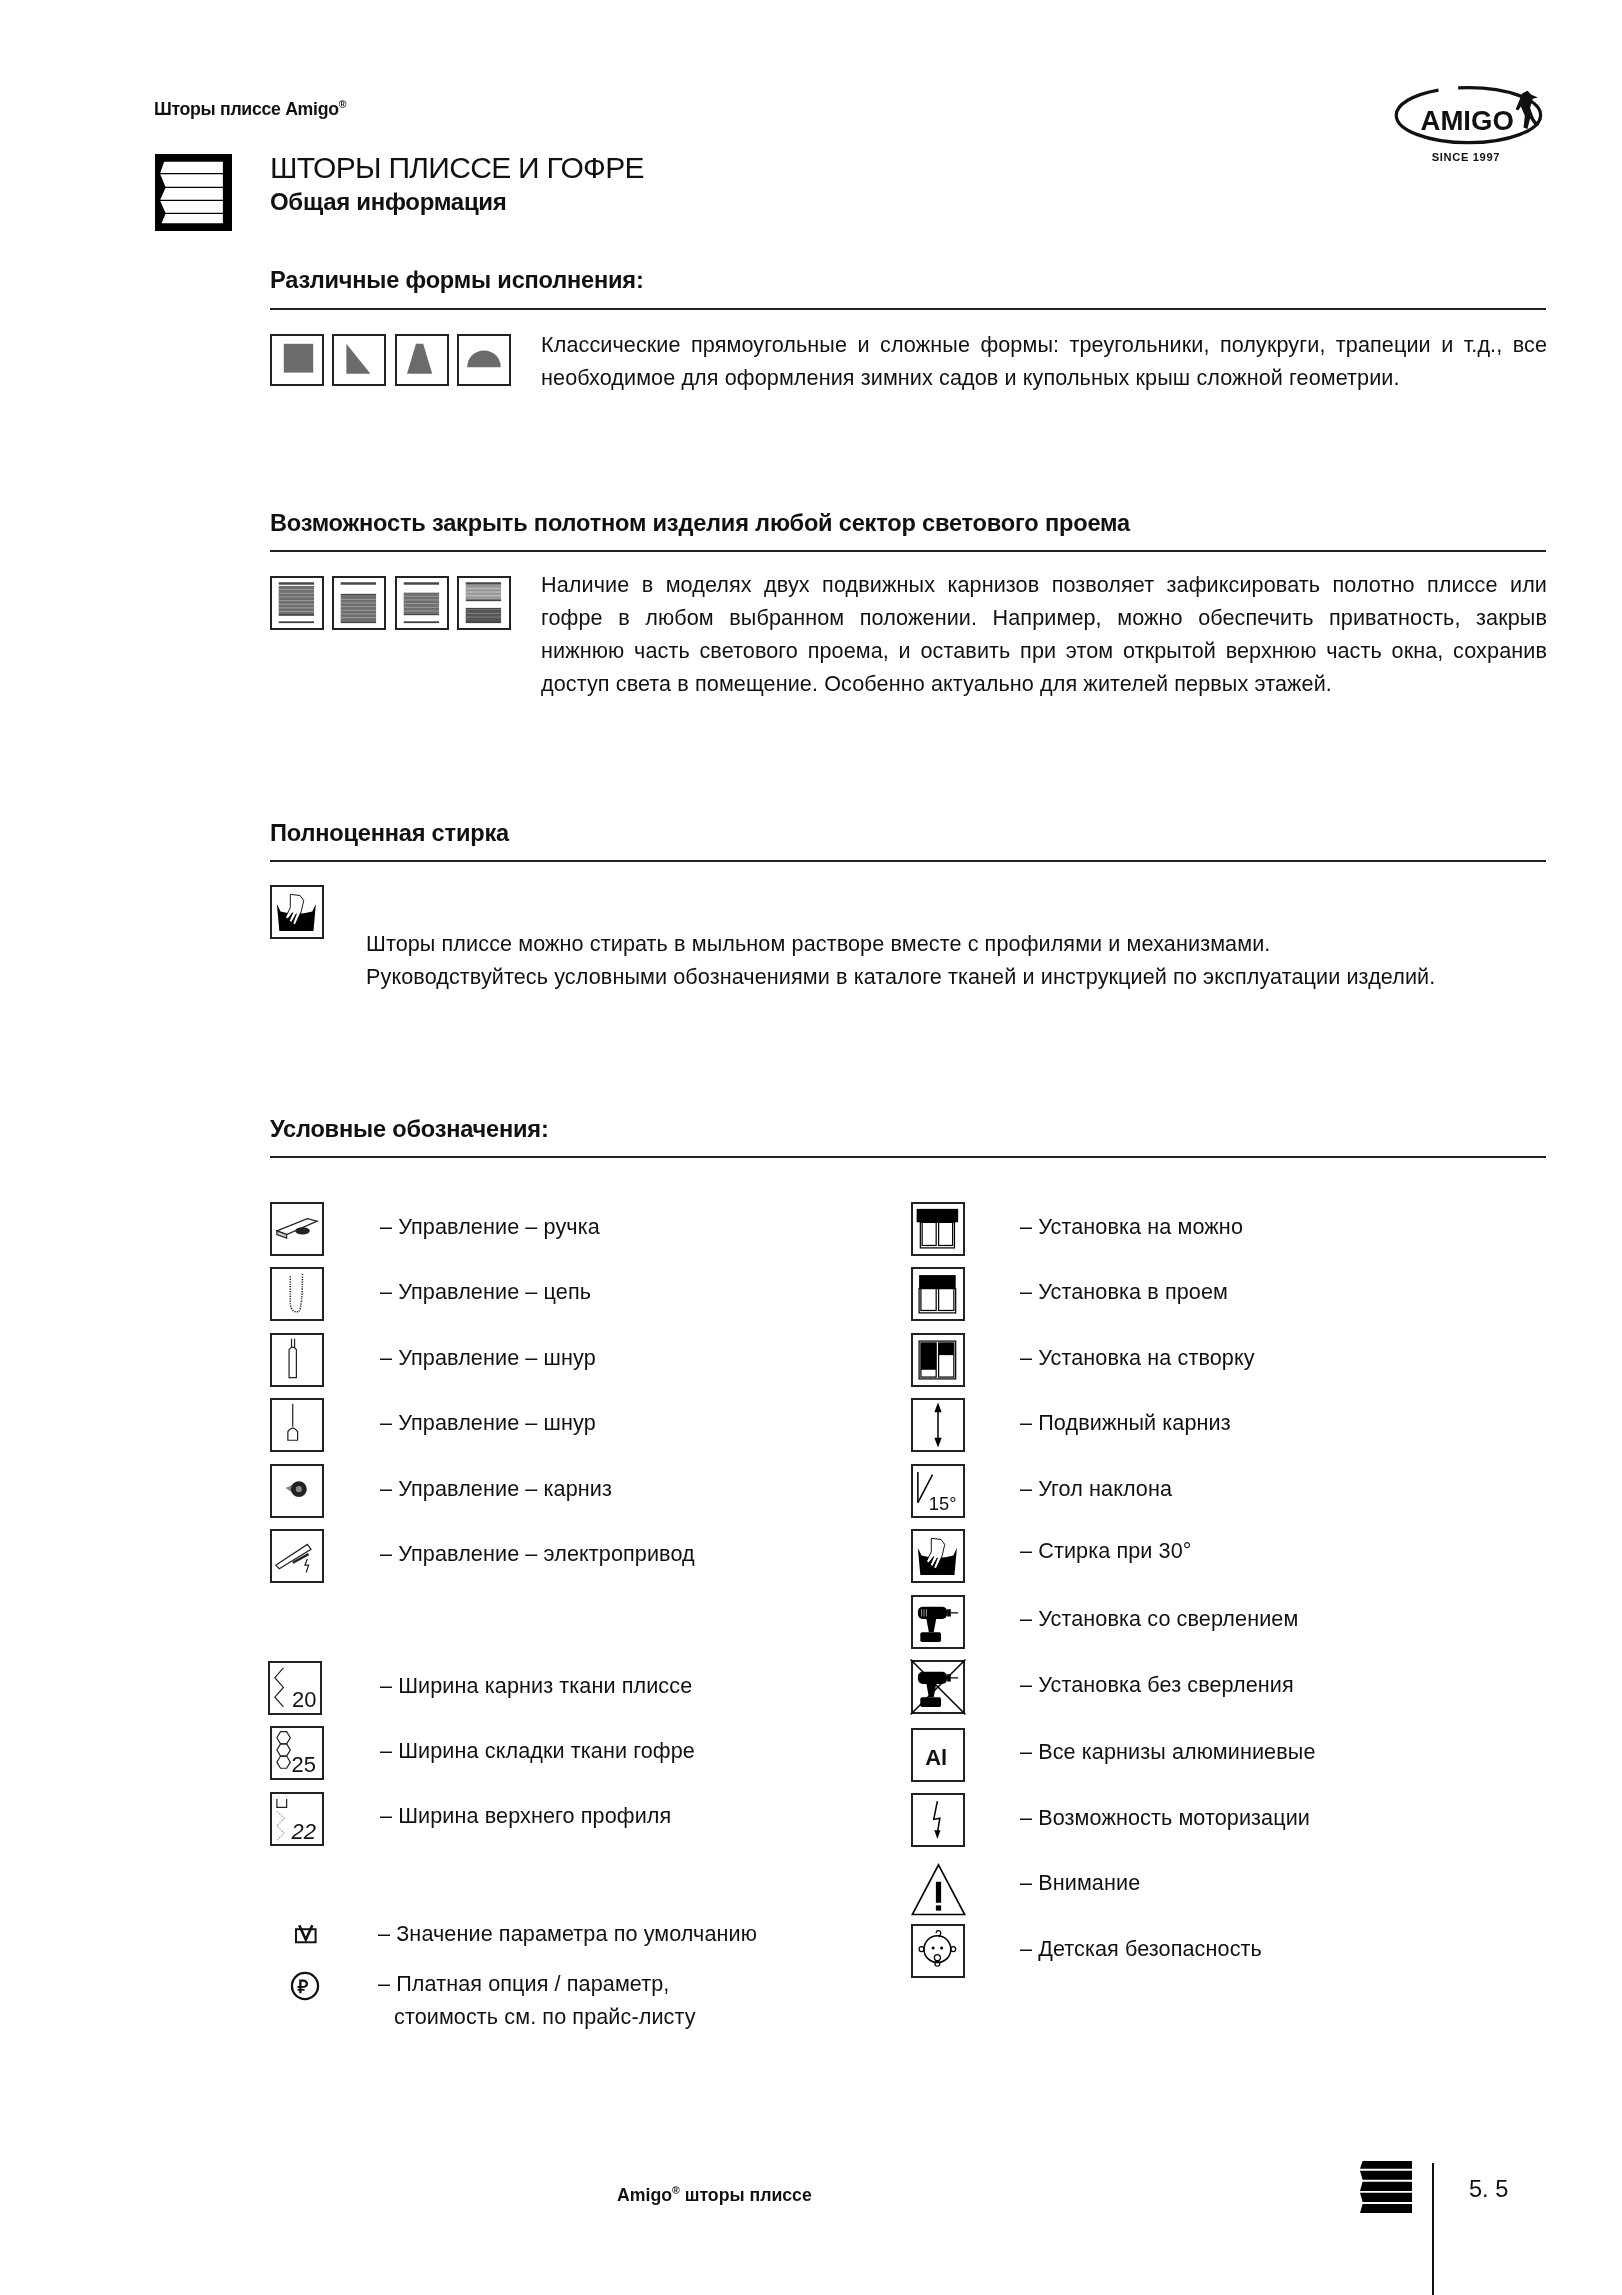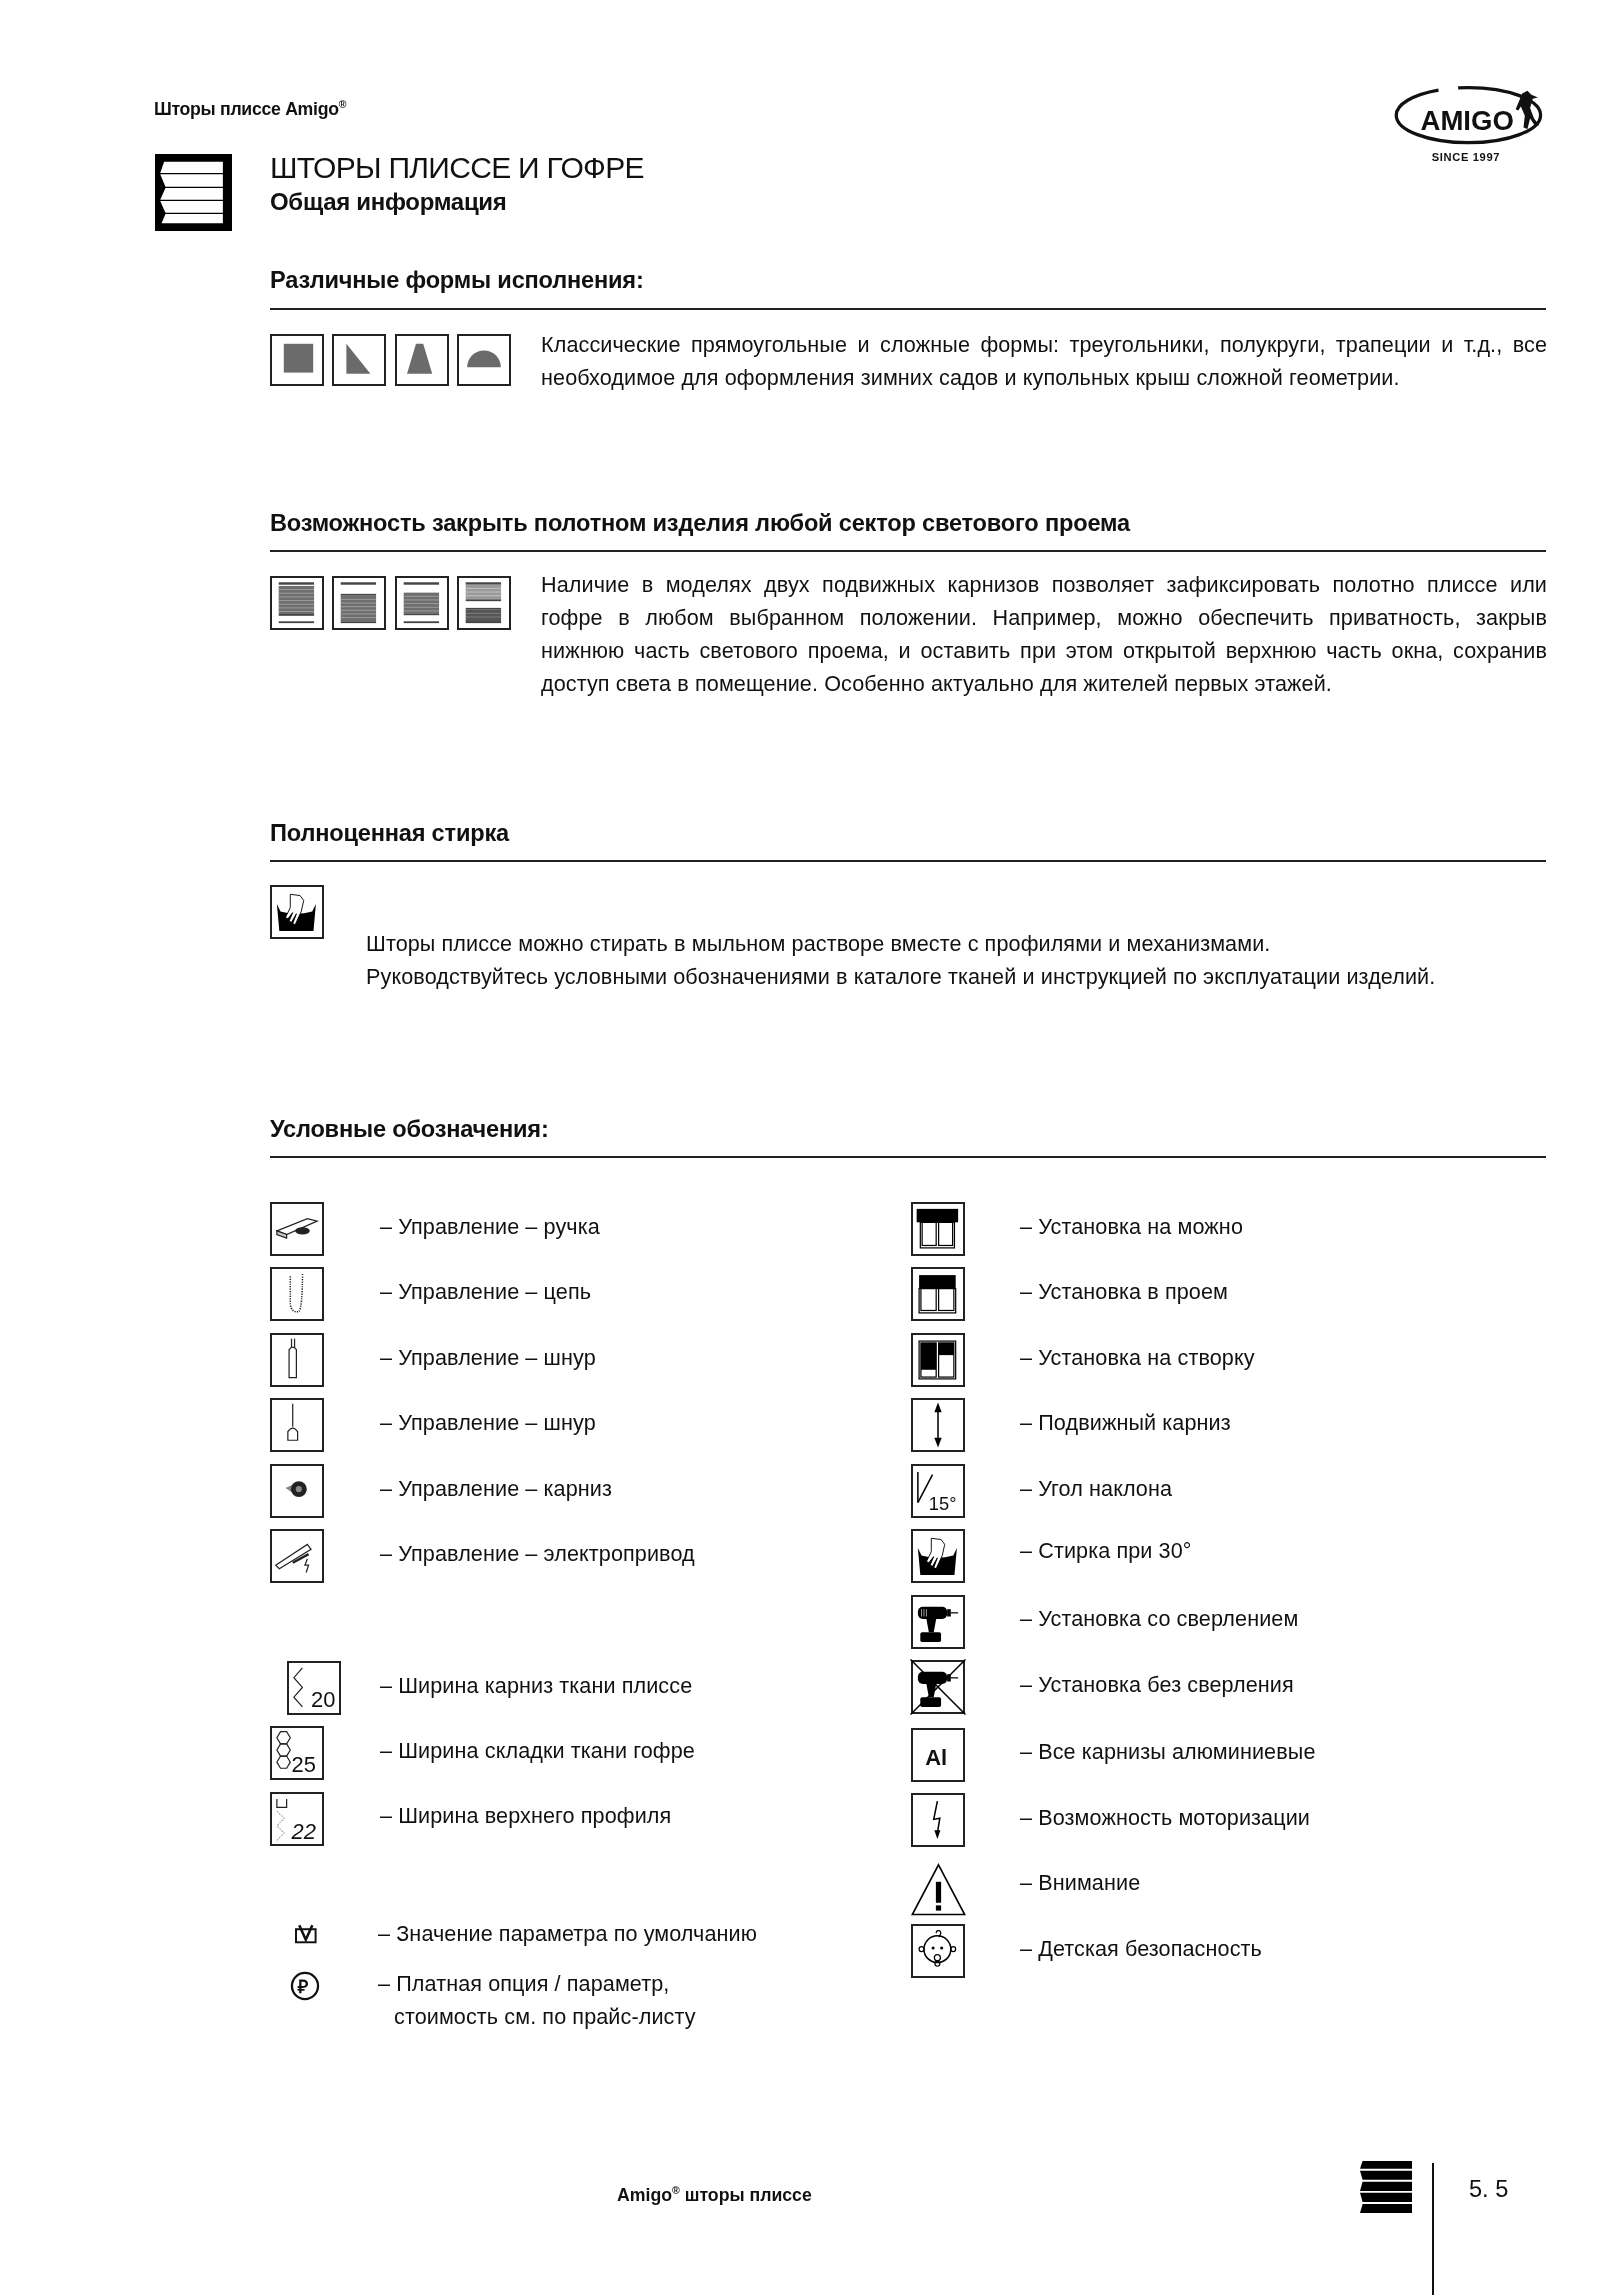--- a/index.html
+++ b/index.html
@@ -228,21 +228,21 @@
 
   <div class="icon-box" style="left:270px; top:1529px;">
     <svg viewBox="0 0 82 82">
         <polygon points="6,56 58,22 64,30 12,62" fill="#fff" stroke="#222" stroke-width="2"></polygon>
         <line x1="34" y1="52" x2="60" y2="38" stroke="#222" stroke-width="4"></line>
         <path d="M58 46 L54 56 L60 56 L56 68" fill="none" stroke="#222" stroke-width="2"></path>
       </svg>
   </div>
   <div class="legend-label" style="left:336px; top:1541px;">– Управление – электропривод</div>
 
-  <div class="icon-box" style="left:287px; top:1661px;">
+  <div class="icon-box" style="left:268px; top:1661px;">
     <svg viewBox="0 0 82 82">
         <polyline points="22,8 8,24 22,40 8,56 22,72" fill="none" stroke="#222" stroke-width="2"></polyline>
         <text x="36" y="72" font-family="Liberation Sans, sans-serif" font-size="36" fill="#111">20</text>
       </svg>
   </div>
   <div class="legend-label" style="left:336px; top:1673px;">– Ширина карниз ткани плиссе</div>
 
   <div class="icon-box" style="left:270px; top:1726px;">
     <svg viewBox="0 0 82 82">
         <polygon points="14,6 24,6 30,16 24,26 14,26 8,16" fill="none" stroke="#222" stroke-width="2"></polygon>

